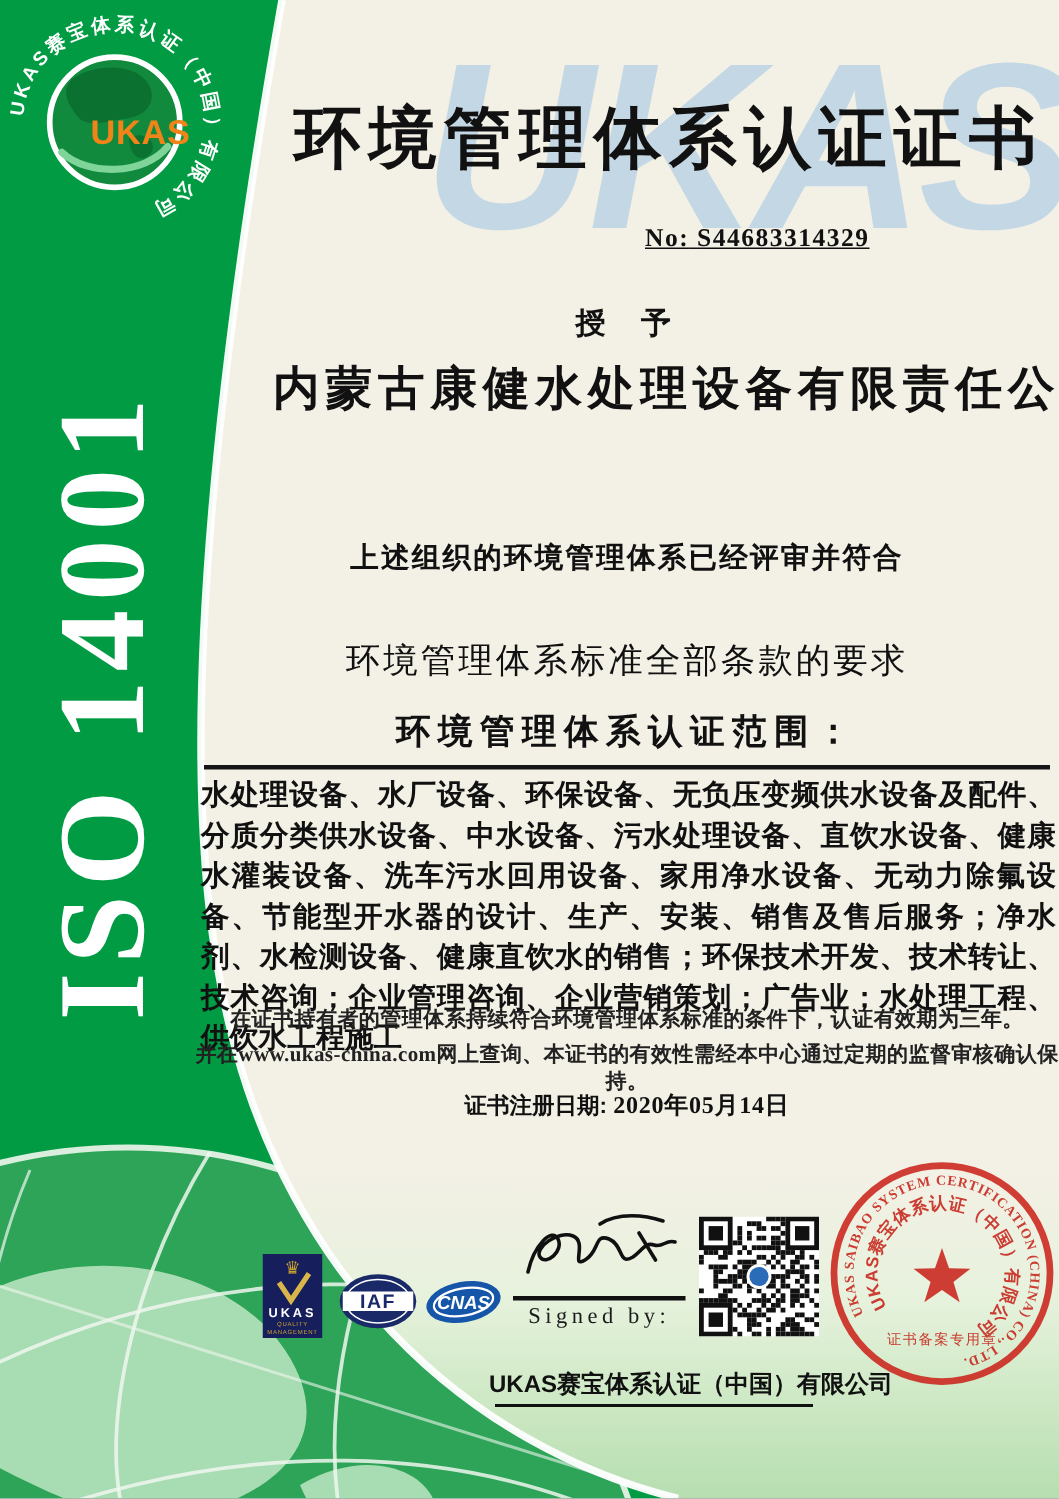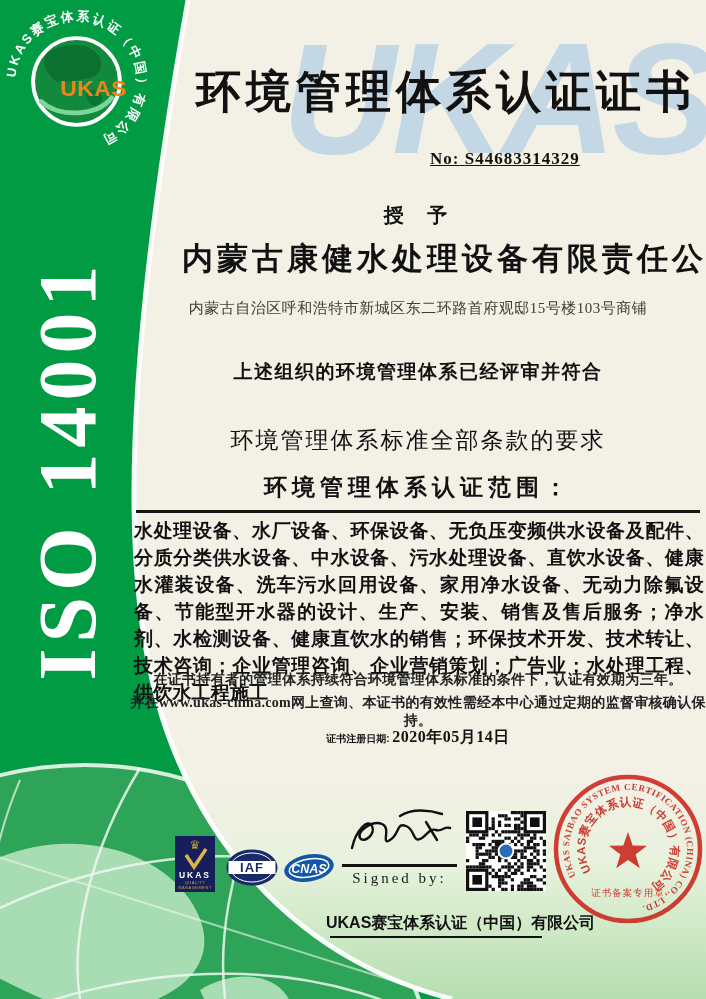--- a/index.html
+++ b/index.html
@@ -54,21 +54,21 @@
   .scope-head{left:136px;top:472px;width:564px;text-align:center;
     font-size:23px;font-weight:bold;letter-spacing:5px;}
   .rule{left:136px;top:510px;width:564px;height:3px;background:#161616;z-index:3;}
   .scope-body{left:134px;top:517px;width:570px;
     font-family:"Liberation Sans","DejaVu Sans",sans-serif;
     font-size:19px;font-weight:bold;line-height:27px;text-align:justify;letter-spacing:.2px;}
   .note{left:120px;width:596px;text-align:center;font-size:14px;font-weight:bold;color:#222;letter-spacing:.3px;}
   .note1{top:671px;} .note2{top:694px;}
   .dates{left:134px;top:727px;width:568px;display:flex;justify-content:center;gap:52px;z-index:3;}
   .date-group{white-space:nowrap;}
-  .date-label{font-family:"Liberation Sans","DejaVu Sans",sans-serif;font-size:10px;font-weight:bold;color:#111;}
+  .date-label{font-family:"Liberation Sans","DejaVu Sans",sans-serif;font-size:15px;font-weight:bold;color:#111;}
   .date-value{font-size:16px;font-weight:bold;color:#111;letter-spacing:.5px;}
   .ukas-badge{left:175px;top:836px;width:40px;height:56px;z-index:3;}
   .iaf-logo{left:226px;top:849px;width:52px;height:37px;z-index:3;}
   .cnas-logo{left:283px;top:850px;width:52px;height:36px;z-index:3;}
   .signature{left:342px;top:800px;width:115px;height:62px;z-index:3;}
   .sig-line{left:342px;top:864px;width:115px;height:3px;background:#111;z-index:3;}
   .signed-by{left:338px;top:870px;width:123px;text-align:center;
     font-size:15px;letter-spacing:3px;color:#1a1a1a;z-index:3;}
   .qr{left:466px;top:811px;width:80px;height:80px;z-index:3;}
   .seal{left:551px;top:772px;width:154px;height:154px;z-index:4;opacity:.9;}
@@ -127,21 +127,20 @@
   <div class="abs watermark">UKAS</div>
 
   <div class="abs t title">环境管理体系认证证书</div>
   <div class="abs t cert-no">
     <span>No:</span>
     <span>S44683314329</span>
   </div>
 
   <div class="abs t awarded">授 予</div>
   <div class="abs t company">内蒙古康健水处理设备有限责任公司</div>
-  <div class="abs t address">内蒙古自治区呼和浩特市新城区东二环路首府观邸15号楼103号商铺</div>
 
   <div class="abs t conf1">上述组织的环境管理体系已经评审并符合</div>
   <div class="abs t conf2">环境管理体系标准全部条款的要求</div>
 
   <div class="abs t scope-head">环境管理体系认证范围：</div>
   <div class="abs rule"></div>
   <div class="abs t scope-body">水处理设备、水厂设备、环保设备、无负压变频供水设备及配件、分质分类供水设备、中水设备、污水处理设备、直饮水设备、健康水灌装设备、洗车污水回用设备、家用净水设备、无动力除氟设备、节能型开水器的设计、生产、安装、销售及售后服务；净水剂、水检测设备、健康直饮水的销售；环保技术开发、技术转让、技术咨询；企业管理咨询、企业营销策划；广告业；水处理工程、供饮水工程施工</div>
 
   <div class="abs t note note1">在证书持有者的管理体系持续符合环境管理体系标准的条件下，认证有效期为三年。</div>
   <div class="abs t note note2">并在www.ukas-china.com网上查询、本证书的有效性需经本中心通过定期的监督审核确认保持。</div>

